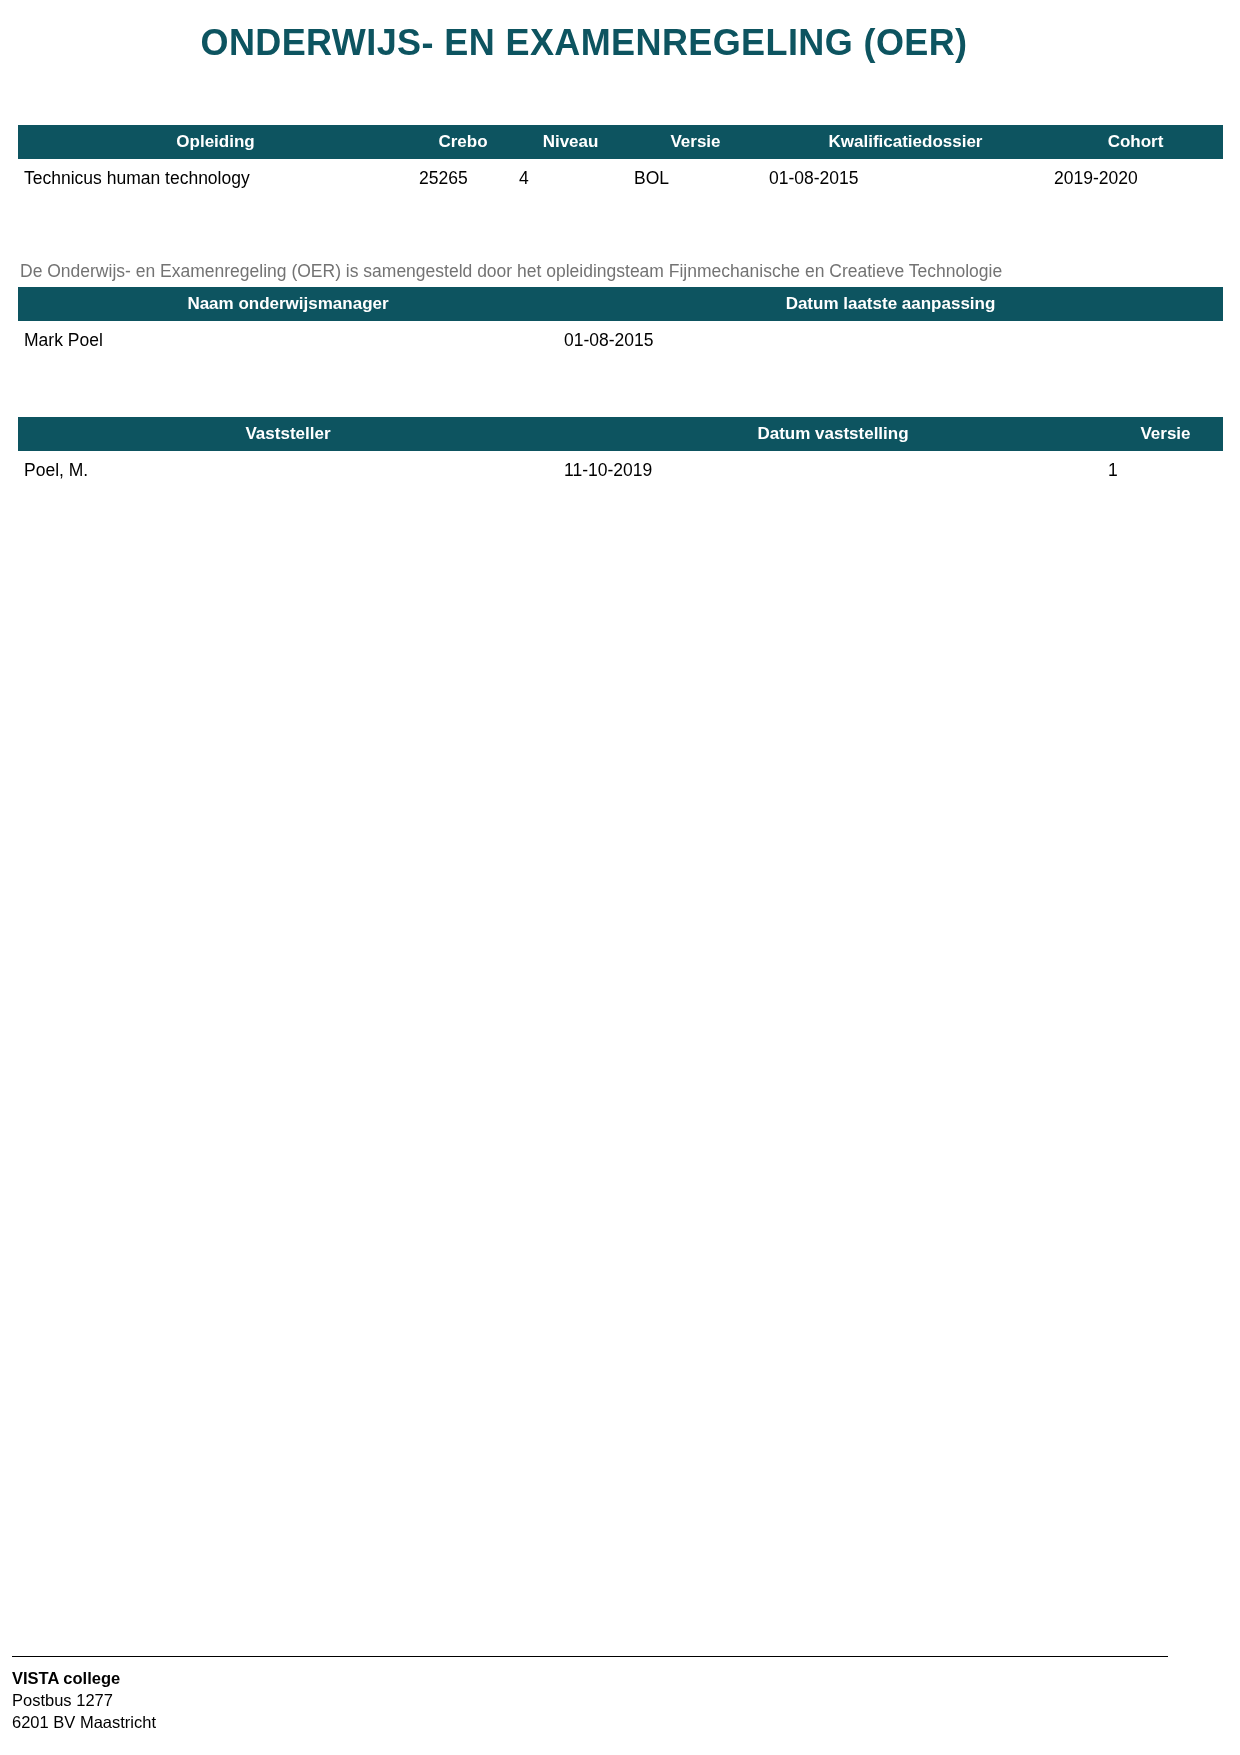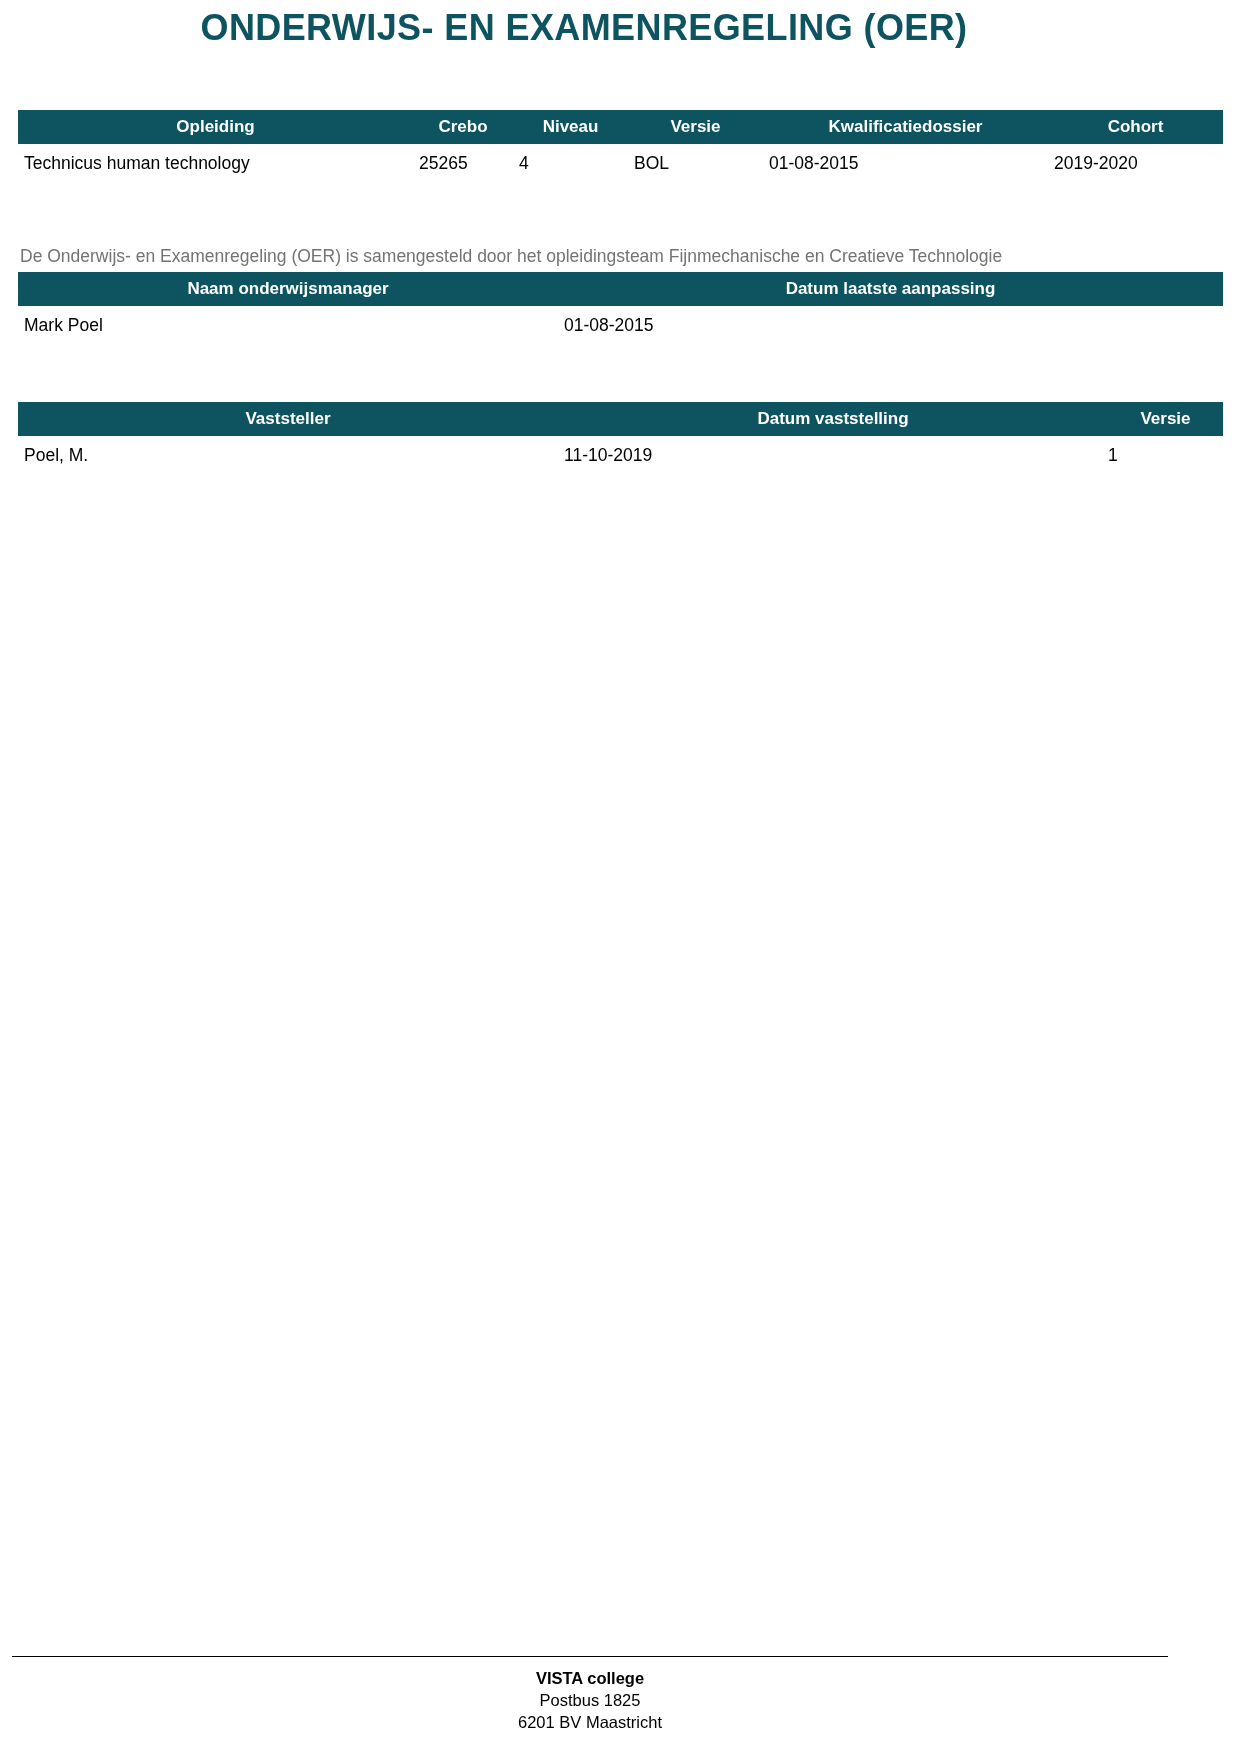--- a/index.html
+++ b/index.html
@@ -13,21 +13,21 @@
     font-family: "Liberation Sans", sans-serif;
     color: #000000;
     position: relative;
     overflow: hidden;
   }
   .page {
     position: relative;
     width: 1168px;
     height: 1755px;
     box-sizing: border-box;
-    padding: 0 18px;
+    padding: 15px 18px;
   }
   .doc-title {
     text-align: center;
     color: #0d5460;
     font-size: 36px;
     font-weight: bold;
     letter-spacing: 0.4px;
     margin: 0;
     padding-top: 6px;
     line-height: 44px;
@@ -82,21 +82,20 @@
     line-height: 24px;
     margin: 0 0 4px 2px;
     color: #737373;
   }
 
   .footer {
     position: absolute;
     left: 12px;
     right: 0;
     bottom: 22px;
-    text-align: center;
   }
   .footer-rule {
     border: none;
     border-top: 1px solid #000000;
     margin: 0 0 10px 0;
     width: 100%;
   }
   .footer-line {
     font-size: 16.5px;
     line-height: 22px;
@@ -188,17 +187,17 @@
         <td>Poel, M.</td>
         <td>11-10-2019</td>
         <td class="num">1</td>
       </tr>
     </tbody>
   </table>
 
   <div class="footer">
     <hr class="footer-rule">
     <div class="footer-line bold">VISTA college</div>
-    <div class="footer-line">Postbus 1825</div>
+    <div class="footer-line">Postbus 1277</div>
     <div class="footer-line">6201 BV Maastricht</div>
   </div>
 
 </div>
 
 </body></html>

